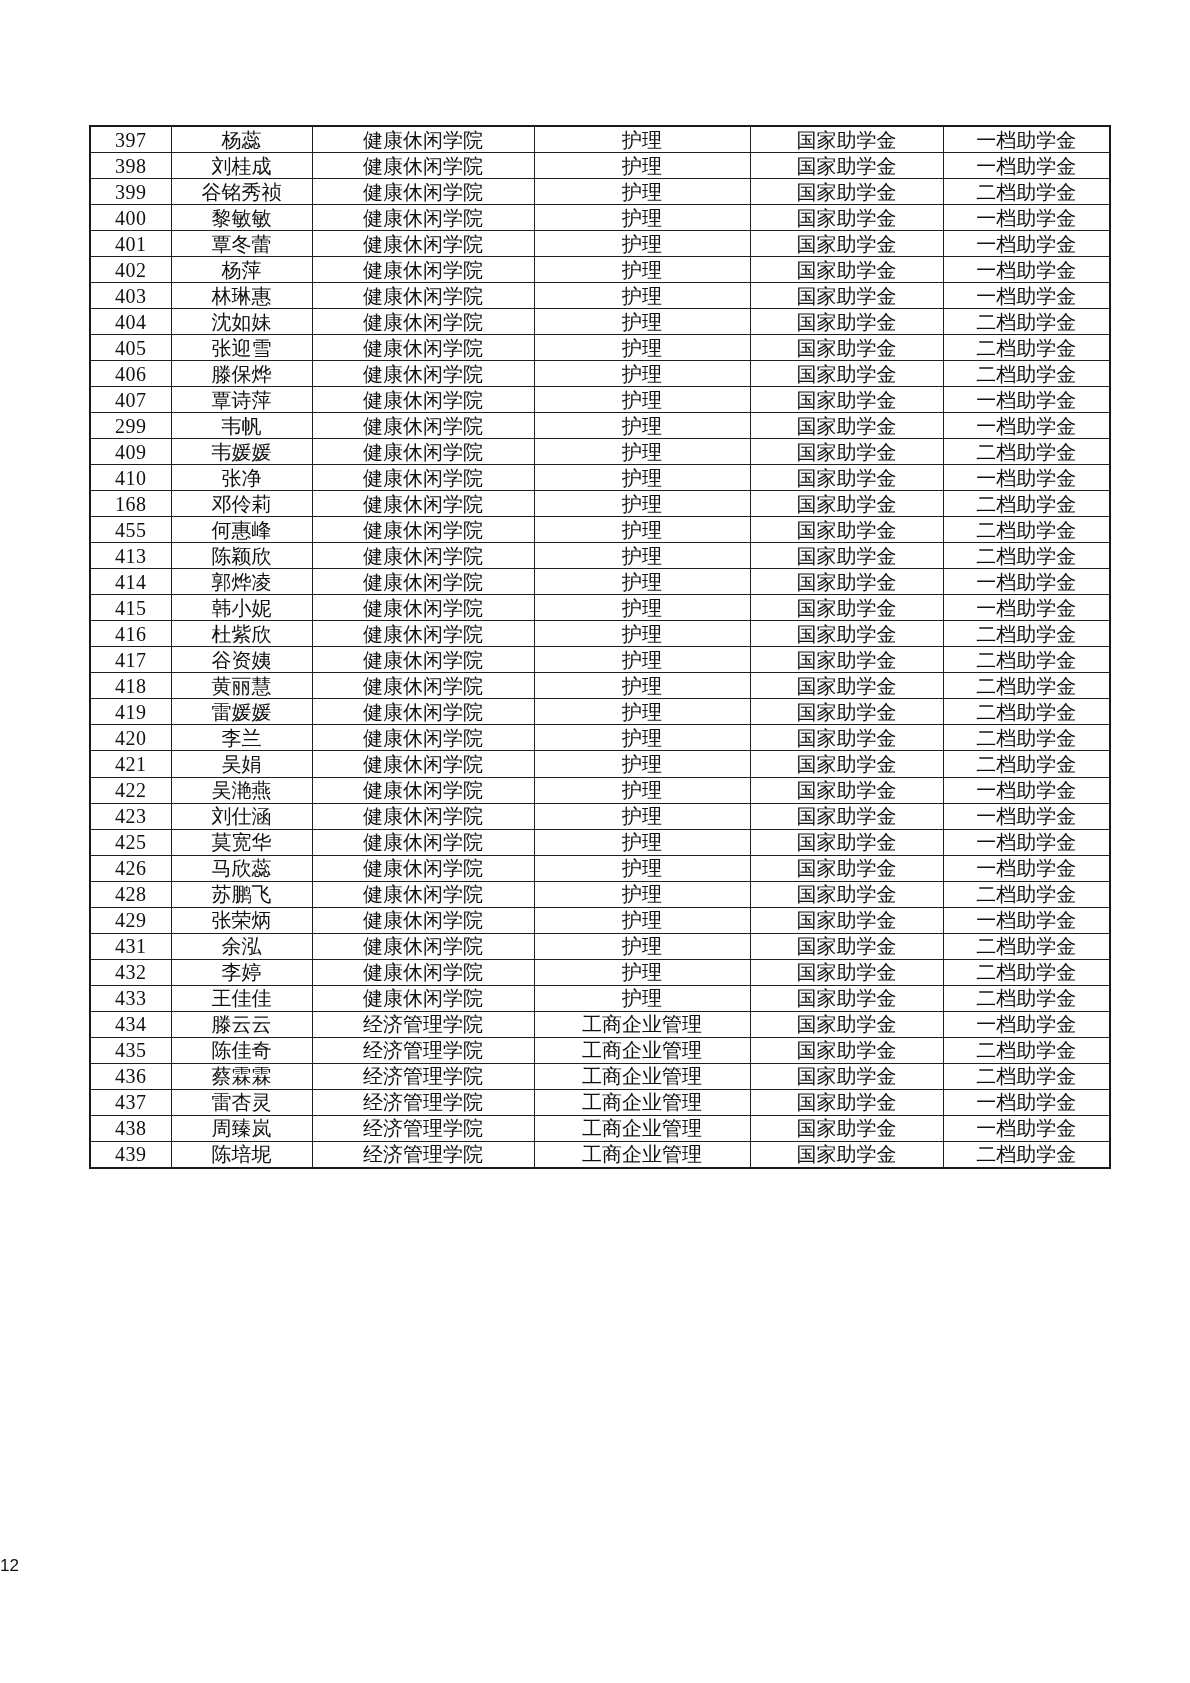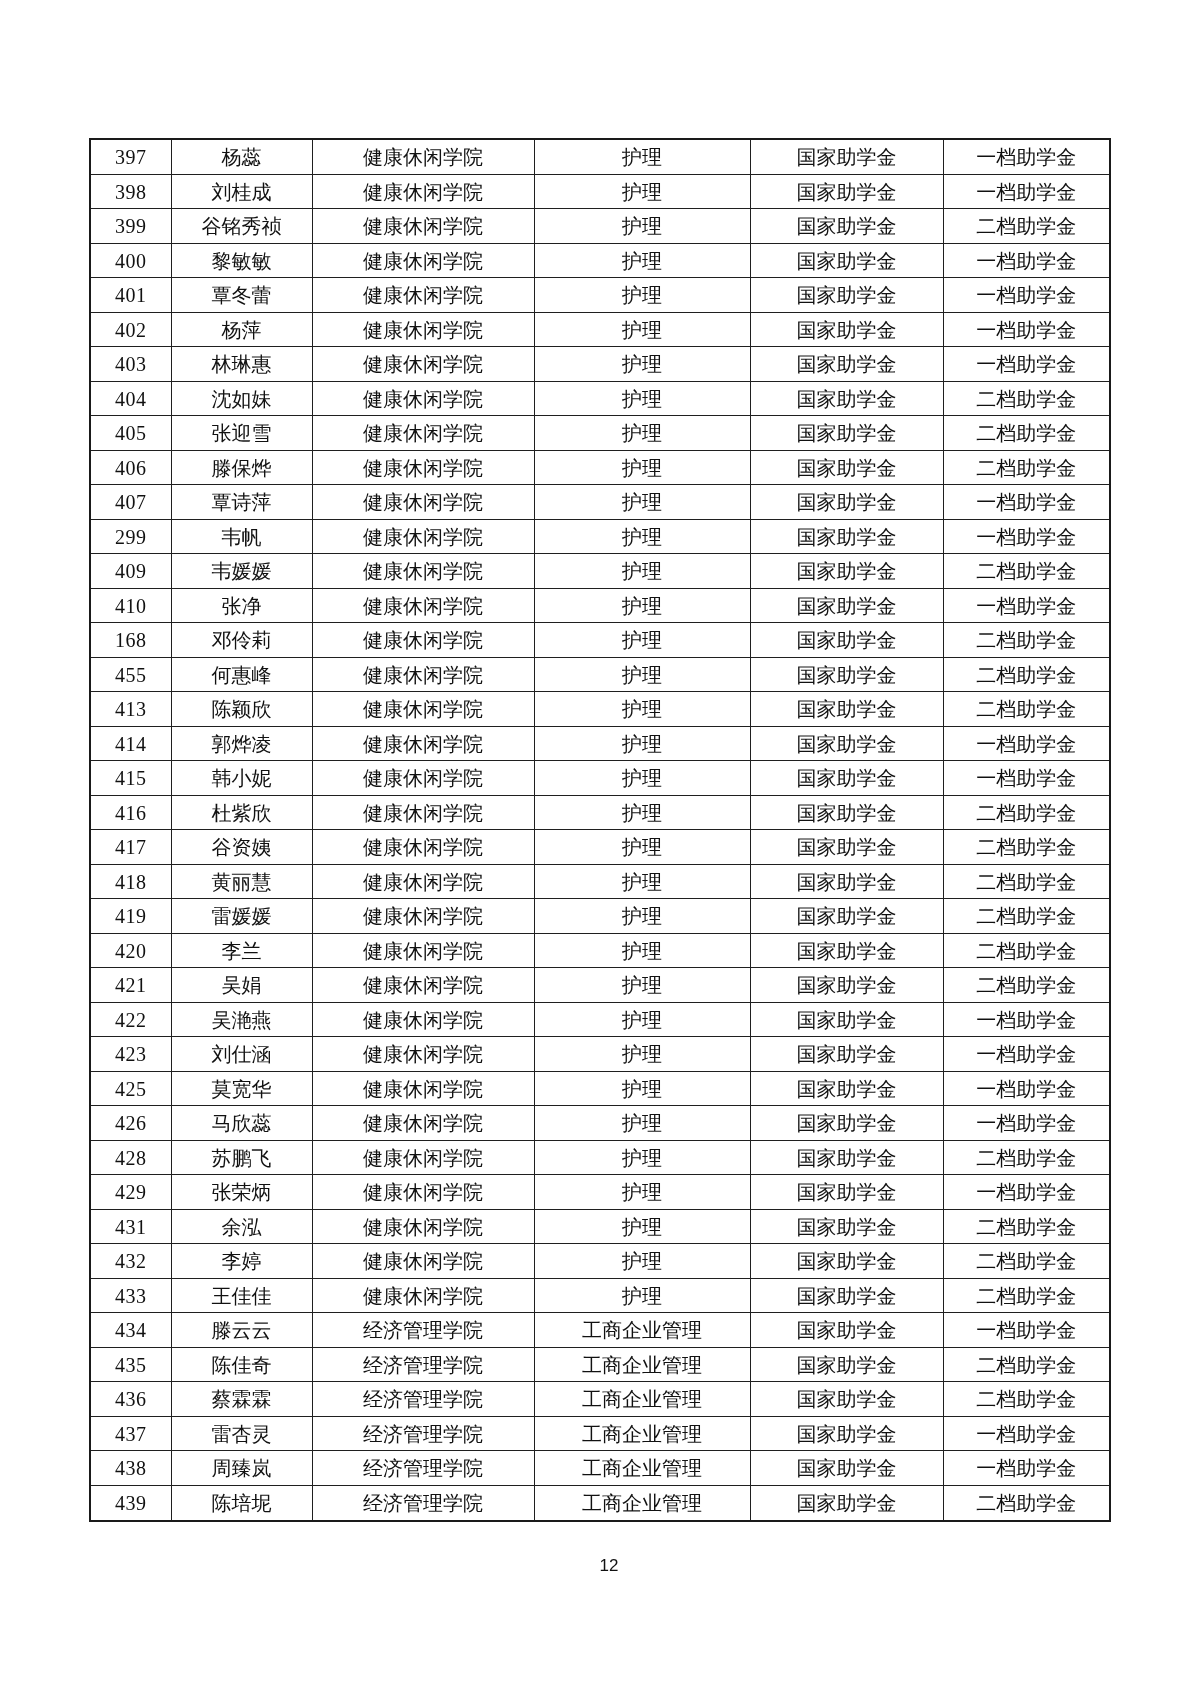--- a/index.html
+++ b/index.html
@@ -12,23 +12,23 @@
     width: 1190px;
     height: 1683px;
     background: #ffffff;
     font-family: "Liberation Serif", "DejaVu Serif", serif;
     color: #111111;
     overflow: hidden;
   }
   table.grant-table {
     position: absolute;
     left: 89px;
-    top: 138px;
+    top: 125px;
     width: 1020px;
-    height: 1384px;
+    height: 1044px;
     border-collapse: collapse;
     table-layout: fixed;
     border: 2px solid #1a1a1a;
   }
   table.grant-table td {
     border: 1px solid #1f1f1f;
     text-align: center;
     vertical-align: middle;
     font-size: 20px;
     line-height: 1;
@@ -38,25 +38,24 @@
   }
   table.grant-table td.col-no {
     font-size: 20px;
     letter-spacing: 0.5px;
   }
   .page-footer {
     position: absolute;
     left: 0;
     right: 0;
     top: 1556px;
-    text-align: center;
+    text-align: left;
     font-family: "Liberation Sans", "DejaVu Sans", sans-serif;
     font-size: 17px;
     color: #111111;
-    padding-left: 28px;
   }
 </style>
 </head>
 <body>
 
 <div class="page">
 
   <table class="grant-table">
     <colgroup>
       <col style="width:81px">

